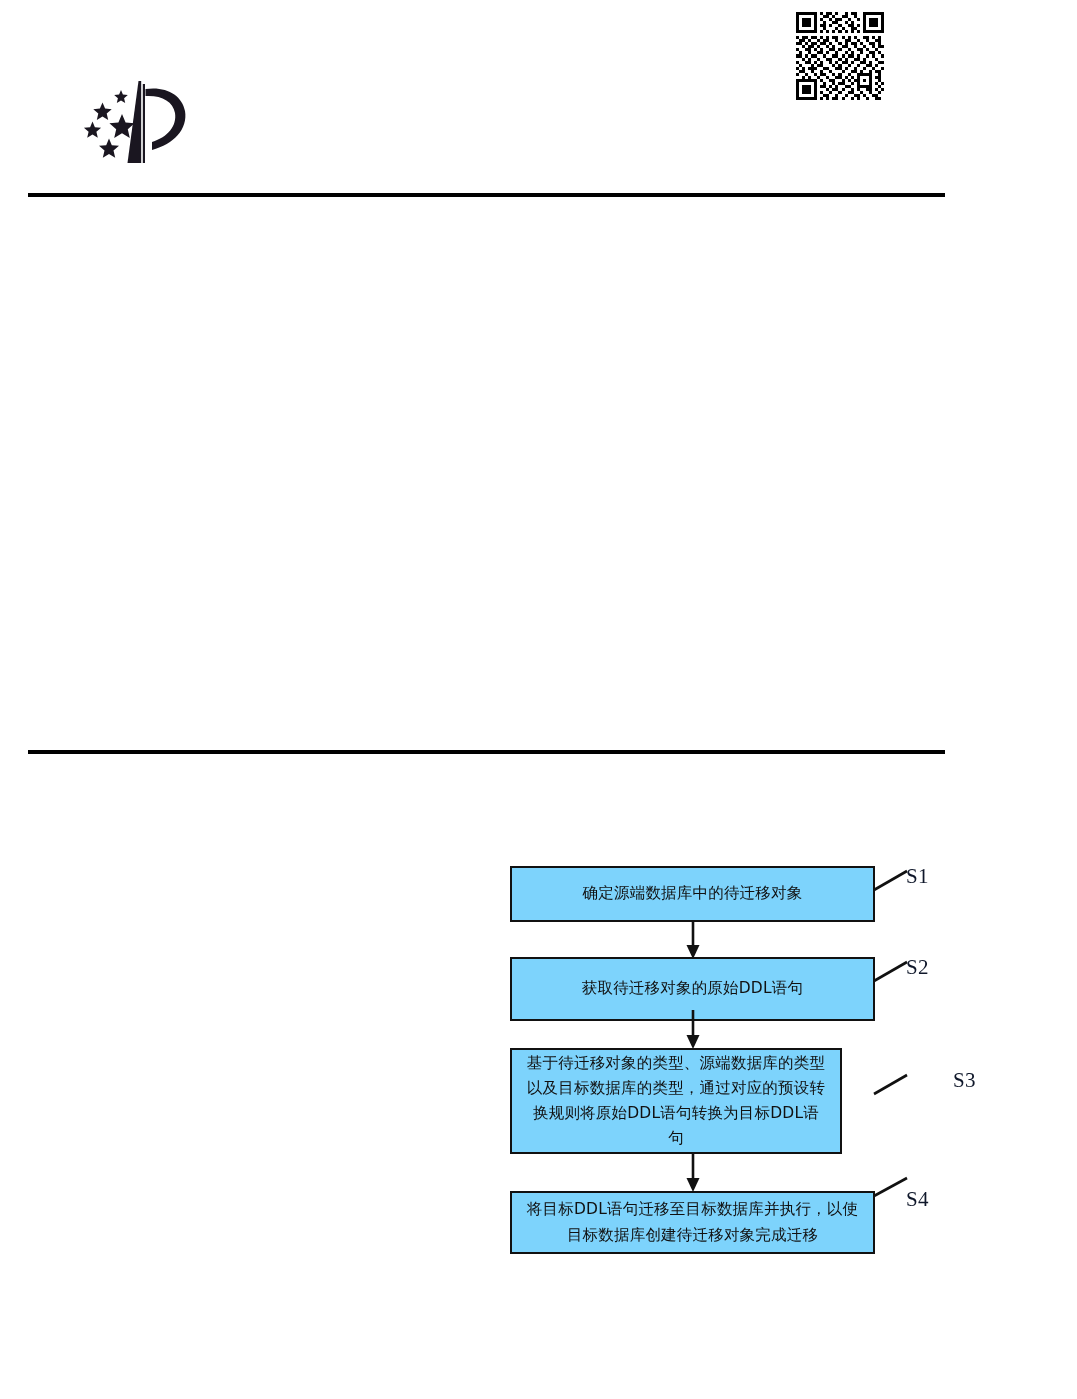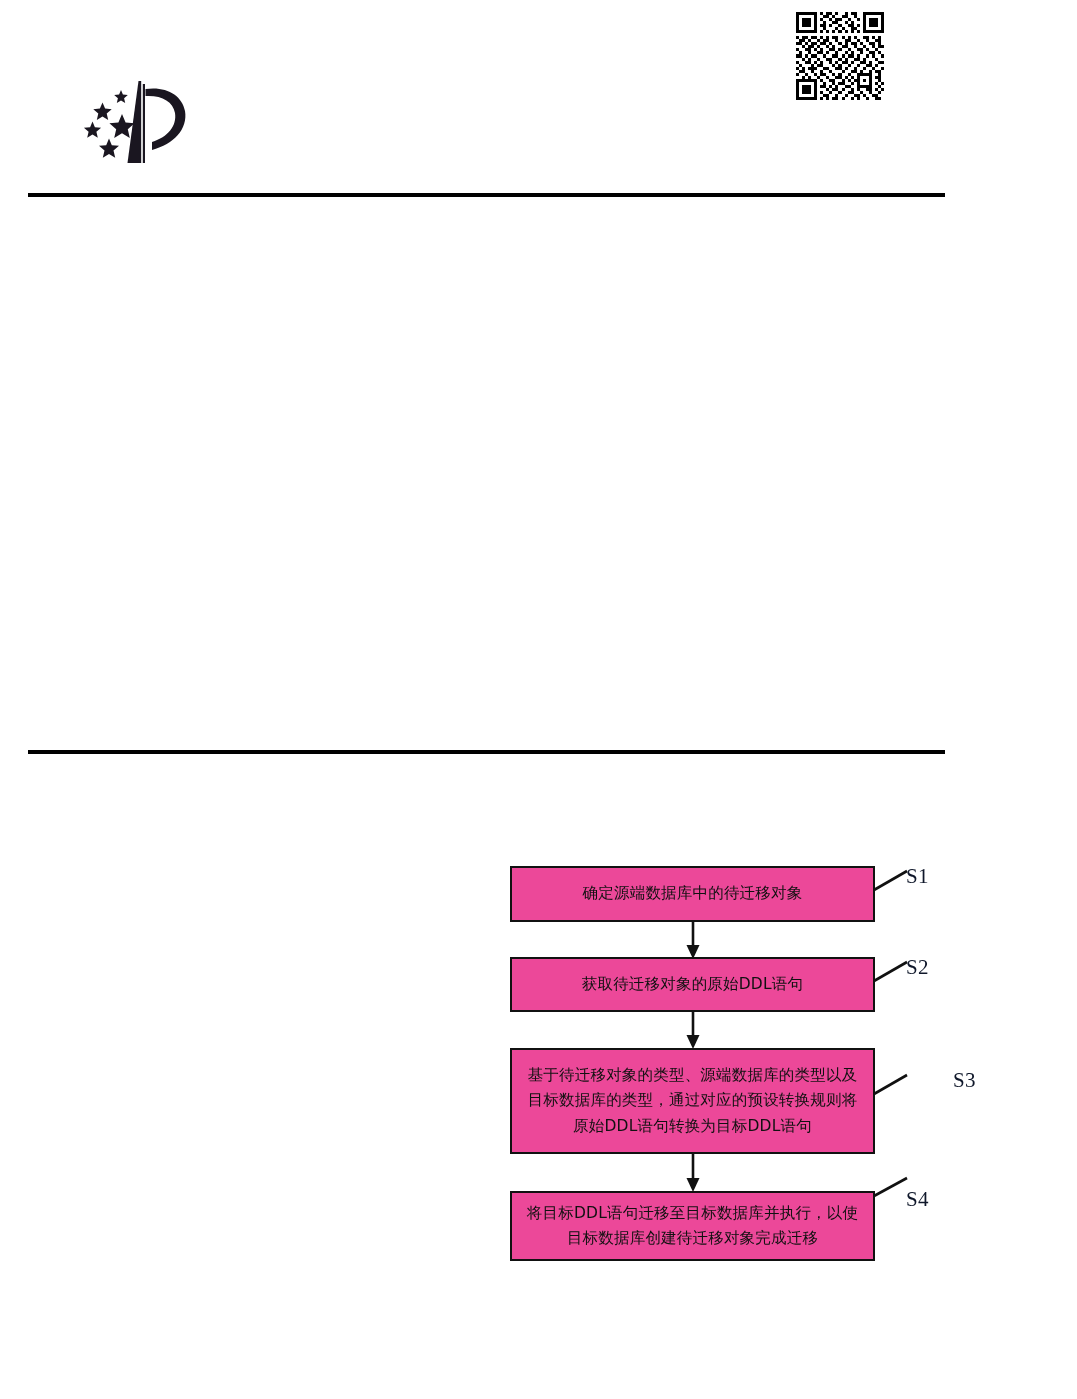--- a/index.html
+++ b/index.html
@@ -59,44 +59,44 @@
     left: 0;
     top: 0;
     width: 1077px;
     height: 1399px;
     pointer-events: none;
   }
   .flow-box {
     position: absolute;
     box-sizing: border-box;
     border: 2.5px solid #111111;
-    background: #ec4899;
+    background: #7dd3fc;
     display: flex;
     align-items: center;
     justify-content: center;
     pointer-events: auto;
   }
   .flow-box-text {
     font-family: "DejaVu Sans", "Liberation Sans", sans-serif;
     font-size: 15.5px;
     line-height: 1.62;
     color: #111111;
     text-align: center;
     padding: 0 14px;
     letter-spacing: 0.2px;
   }
   .flow-box-text.justify-ind {
     text-align: center;
   }
 
   
   .box-s1 { left: 510px; top: 866px;  width: 365px; height: 56px; }
-  .box-s2 { left: 510px; top: 957px;  width: 365px; height: 55px; }
-  .box-s3 { left: 510px; top: 1048px; width: 365px; height: 106px; }
-  .box-s4 { left: 510px; top: 1191px; width: 365px; height: 70px; }
+  .box-s2 { left: 510px; top: 957px;  width: 365px; height: 64px; }
+  .box-s3 { left: 510px; top: 1048px; width: 332px; height: 106px; }
+  .box-s4 { left: 510px; top: 1191px; width: 365px; height: 63px; }
 
   
   .connector {
     position: absolute;
     left: 685px;
     width: 16px;
     pointer-events: auto;
   }
   .connector svg { display: block; width: 100%; height: 100%; }
   .conn-1 { top: 920px;  height: 40px; }

